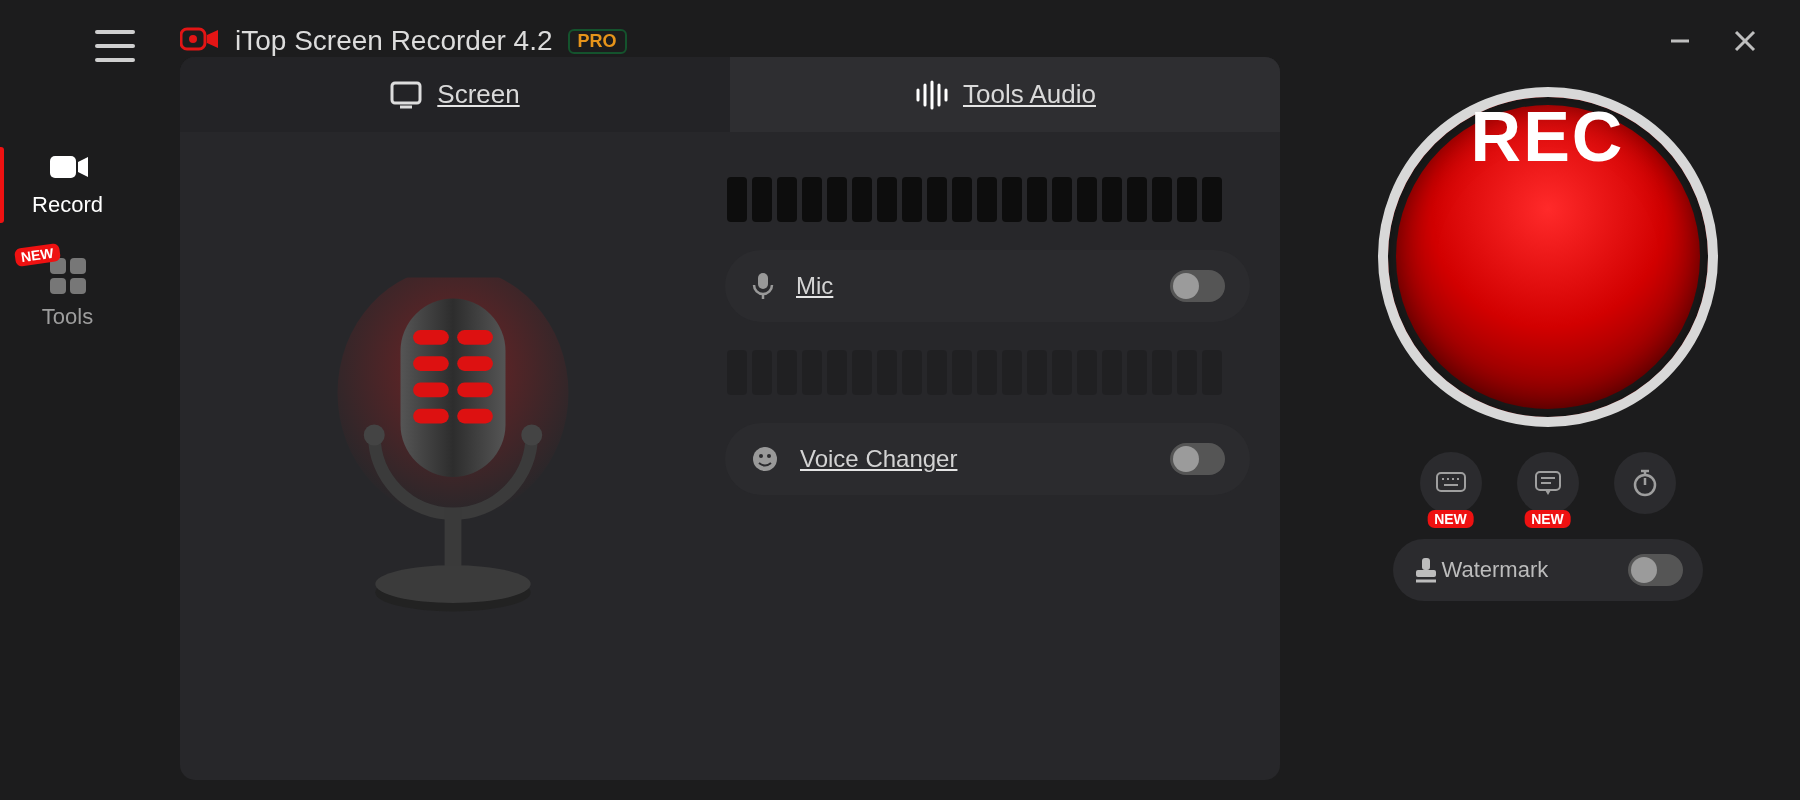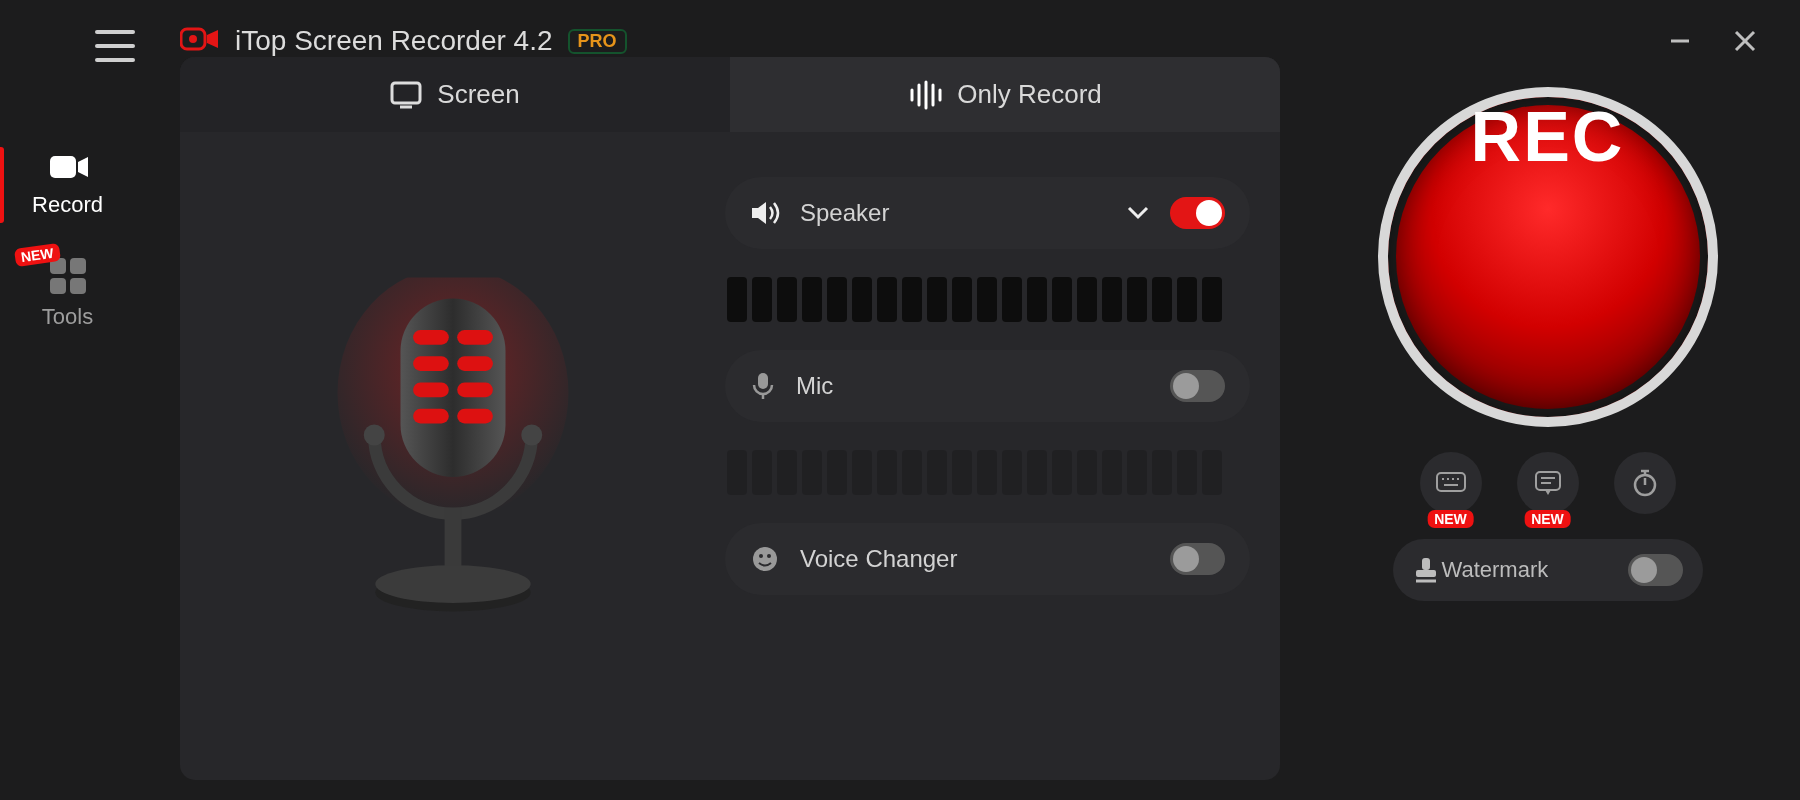--- a/index.html
+++ b/index.html
@@ -72,21 +72,21 @@
   .wc { width:30px; height:30px; display:flex; align-items:center; justify-content:center; cursor:pointer; color:#bfbfbf; }
 
   .body-row { display:flex; gap:30px; flex:1; }
 
   
   .panel {
     width: 1100px;
     background:#27272a;
     border-radius:15px;
     overflow:hidden;
-    display:flex; flex-direction:column;
+    display:flex; flex-direction:column;text-decoration:underline;
   }
   .tabs { display:flex; height:75px; }
   .tab {
     flex:1; display:flex; align-items:center; justify-content:center; gap:15px;
     font-size:26px; color:#d9d9d9; cursor:pointer;
     background:#232326;
   }
   .tab.active { background:#2e2e31; }
   .panel-body { flex:1; display:flex; padding:30px 30px 30px 0; }
 
@@ -227,21 +227,21 @@
           <span>Screen</span>
         </div>
         <div class="tab active">
           <svg width="34" height="30">
             <line x1="4" y1="10" x2="4" y2="20" stroke="#fff" stroke-width="3" stroke-linecap="round"></line>
             <line x1="11" y1="5" x2="11" y2="25" stroke="#fff" stroke-width="3" stroke-linecap="round"></line>
             <line x1="18" y1="2" x2="18" y2="28" stroke="#fff" stroke-width="3" stroke-linecap="round"></line>
             <line x1="25" y1="5" x2="25" y2="25" stroke="#fff" stroke-width="3" stroke-linecap="round"></line>
             <line x1="32" y1="10" x2="32" y2="20" stroke="#fff" stroke-width="3" stroke-linecap="round"></line>
           </svg>
-          <span>Only Record</span>
+          <span>Tools Audio</span>
         </div>
       </div>
 
       <div class="panel-body">
         <div class="mic-wrap">
           <svg class="mic-img" width="260" height="340" viewBox="0 0 260 340">
             <defs>
               <linearGradient id="metal" x1="0" x2="1">
                 <stop offset="0" stop-color="#555"></stop>
                   <stop offset="0.5" stop-color="#2d2d2d"></stop>
@@ -271,37 +271,20 @@
 
             <rect x="122" y="220" width="16" height="55" fill="#3a3a3a"></rect>
 
             <ellipse cx="130" cy="300" rx="74" ry="18" fill="#222"></ellipse>
             <ellipse cx="130" cy="292" rx="74" ry="18" fill="#3b3b3b"></ellipse>
           </svg>
         </div>
 
         <div class="controls">
 
-          <div class="ctrl-row">
-            <svg width="30" height="28">
-              <path d="M2 9 H8 L16 3 V25 L8 19 H2 Z" fill="#eee"></path>
-              <path d="M20 8 Q25 14 20 20" fill="none" stroke="#eee" stroke-width="2.5"></path>
-              <path d="M24 4 Q32 14 24 24" fill="none" stroke="#eee" stroke-width="2.5"></path>
-            </svg>
-            <span>Speaker</span>
-            <span class="spacer"></span>
-            <span class="chev">
-              <svg width="24" height="16">
-                <path d="M3 3 L12 12 L21 3" fill="none" stroke="#eee" stroke-width="3"></path>
-              </svg>
-            </span>
-            <div class="toggle on">
-                <div class="knob"></div>
-              </div>
-          </div>
           <div class="meter">
             <div class="seg"></div>
               <div class="seg"></div>
               <div class="seg"></div>
               <div class="seg"></div>
               <div class="seg"></div>
             <div class="seg"></div>
               <div class="seg"></div>
               <div class="seg"></div>
               <div class="seg"></div>

